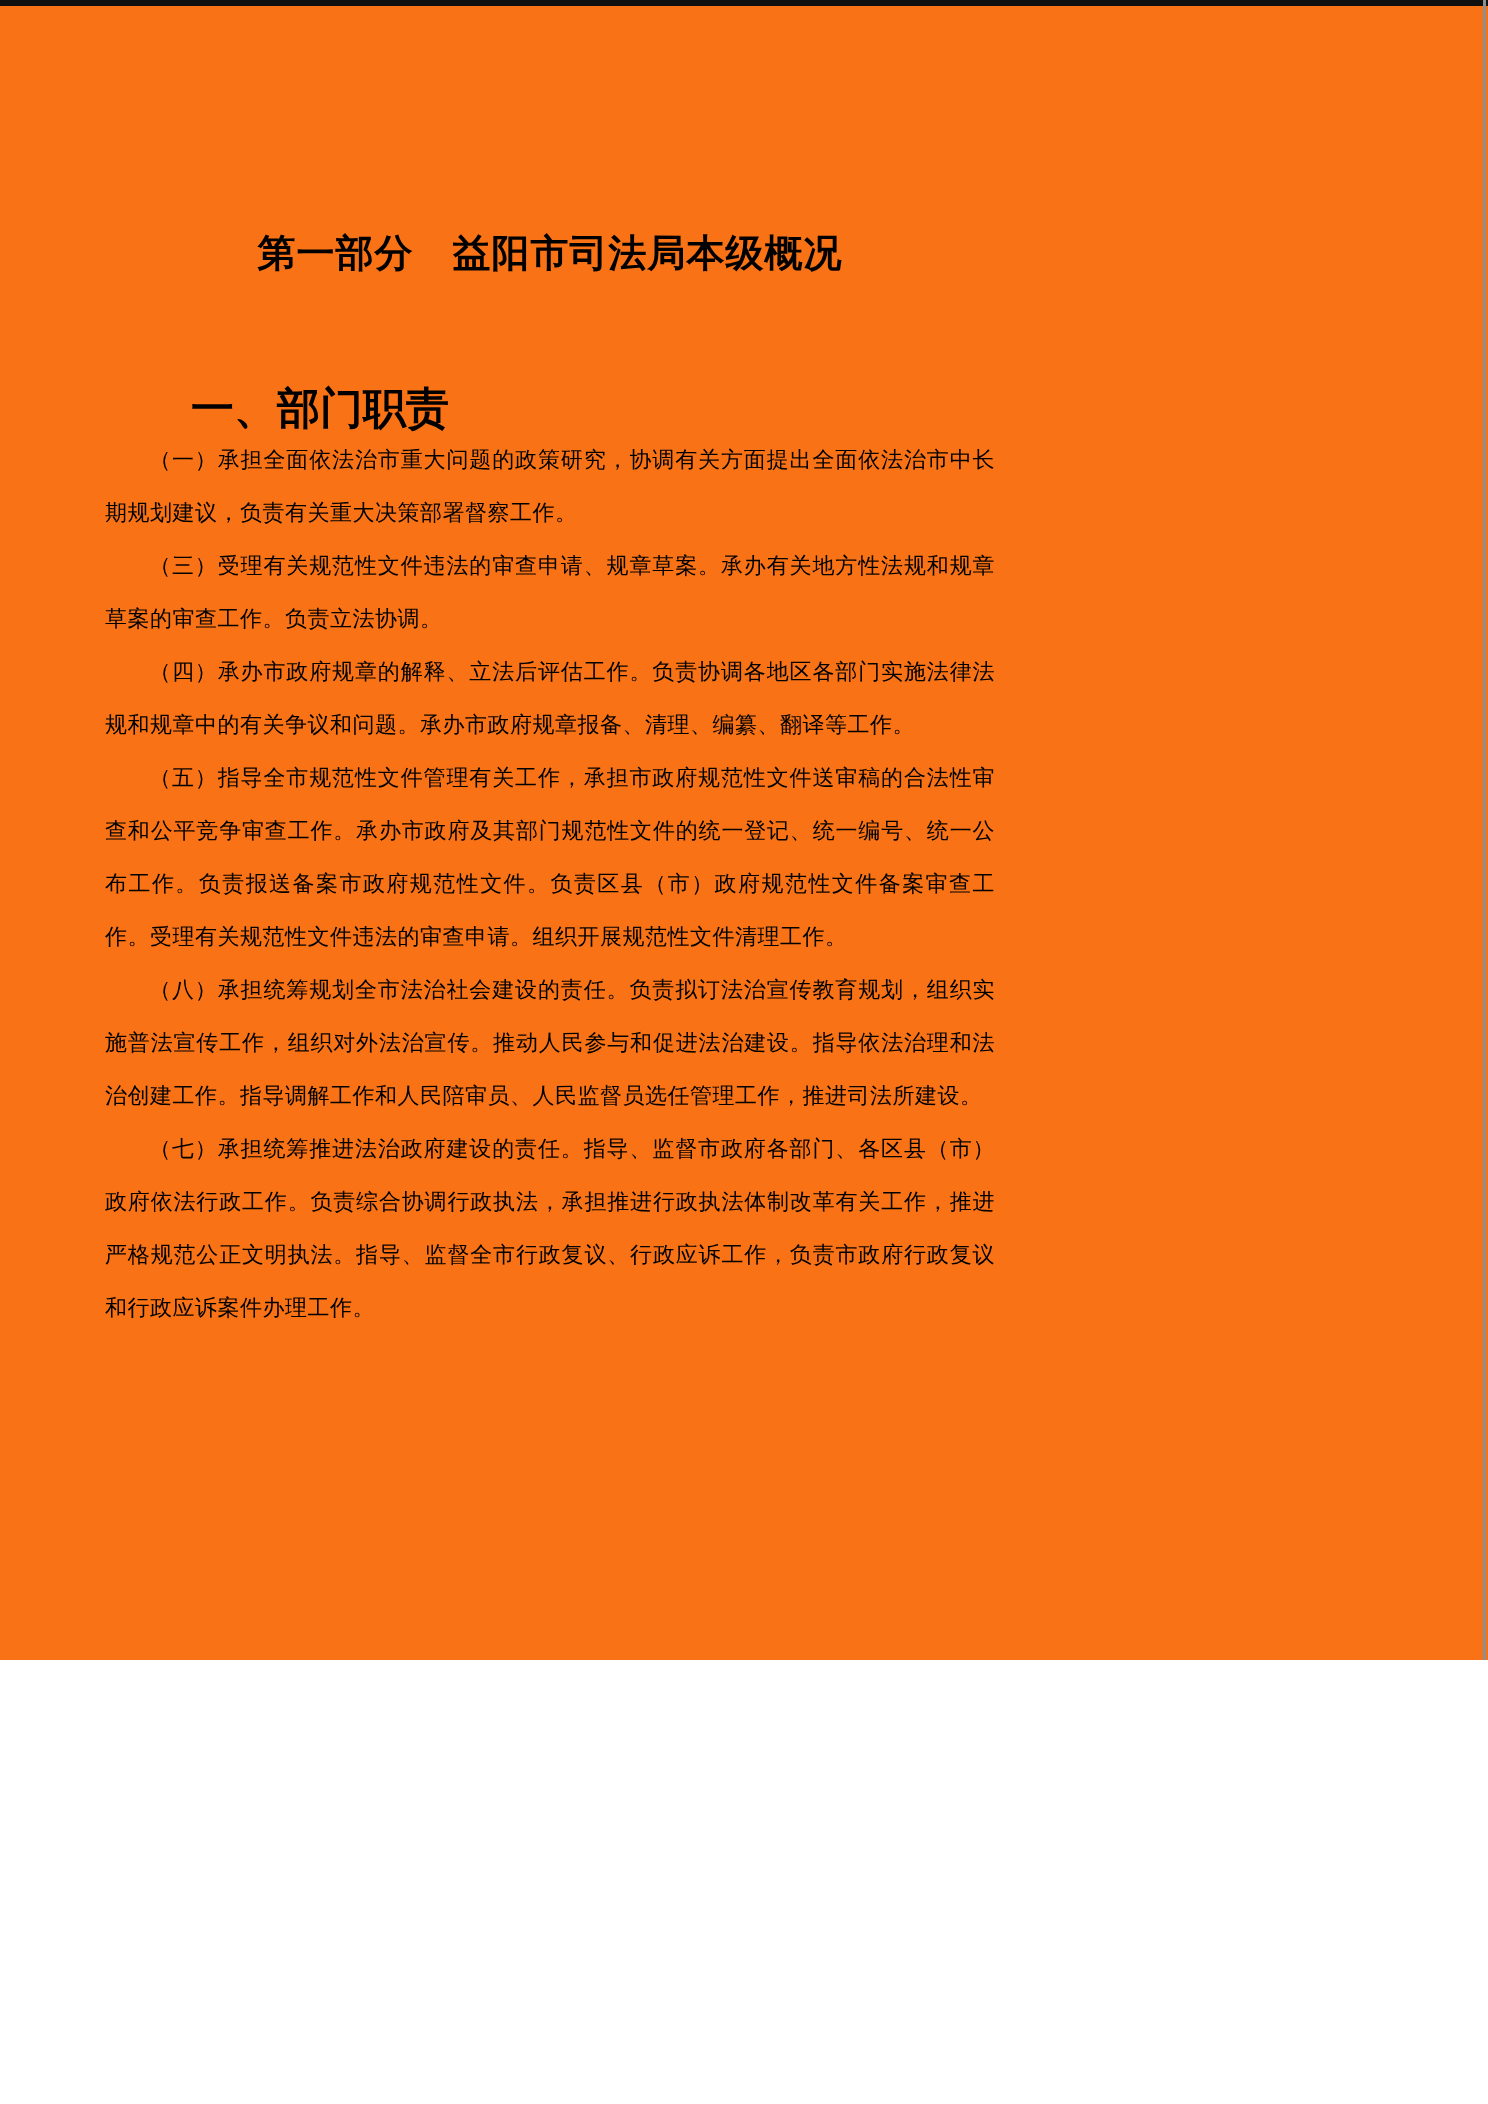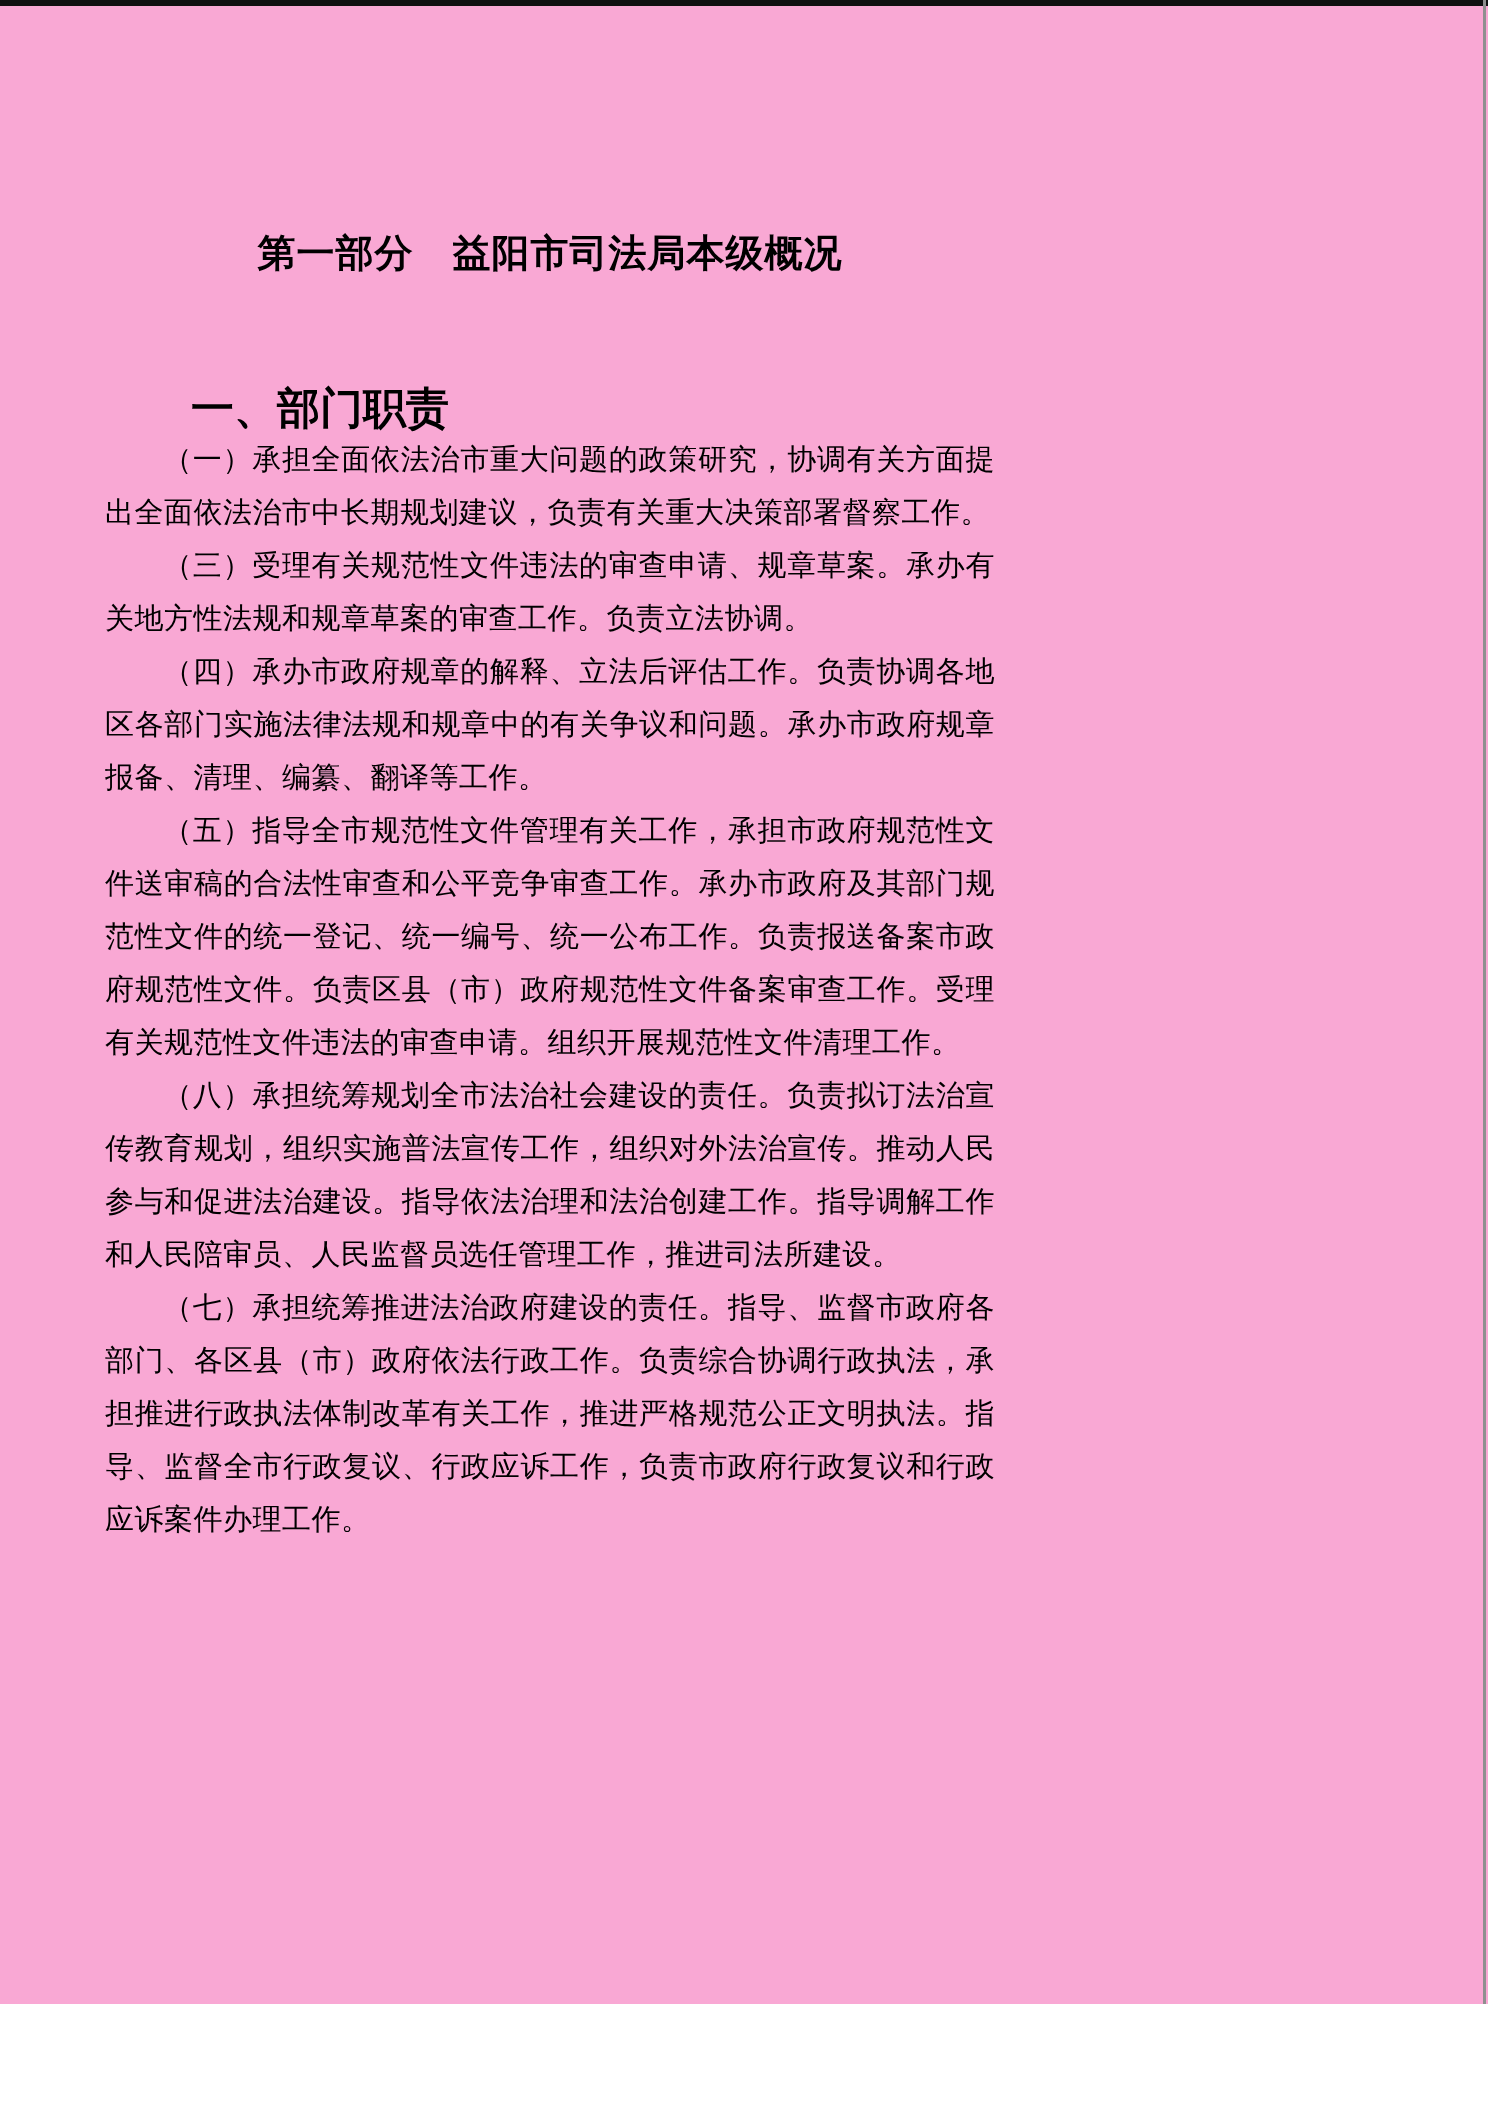--- a/index.html
+++ b/index.html
@@ -3,22 +3,22 @@
 <meta charset="utf-8">
 <style>
   html, body {
     margin: 0;
     padding: 0;
     background: #ffffff;
   }
   .page {
     position: relative;
     width: 1488px;
-    height: 2004px;
-    background: #f9a8d4;
+    height: 1660px;
+    background: #f97316;
     overflow: hidden;
     color: #000000;
     font-family: "Liberation Serif", "DejaVu Serif", serif;
   }
   .top-edge {
     position: absolute;
     top: 0;
     left: 0;
     width: 1488px;
     height: 6px;
@@ -50,21 +50,21 @@
   .section-heading {
     margin: 105px 0 0 0;
     font-size: 43px;
     line-height: 50px;
     font-weight: 700;
     font-family: "Liberation Sans", "DejaVu Sans", sans-serif;
     text-indent: 2em;
   }
   .body-text p {
     margin: 0;
-    font-size: 29px;
+    font-size: 22px;
     line-height: 53px;
     text-align: justify;
     text-justify: inter-ideograph;
     text-indent: 2em;
     letter-spacing: 0.5px;
   }
 </style>
 </head>
 <body>
 

